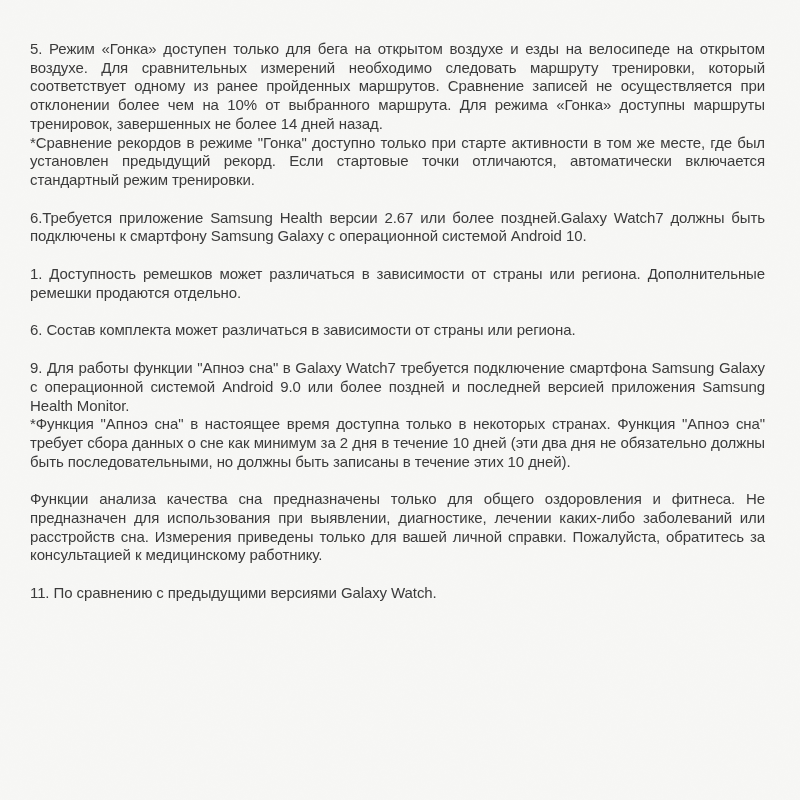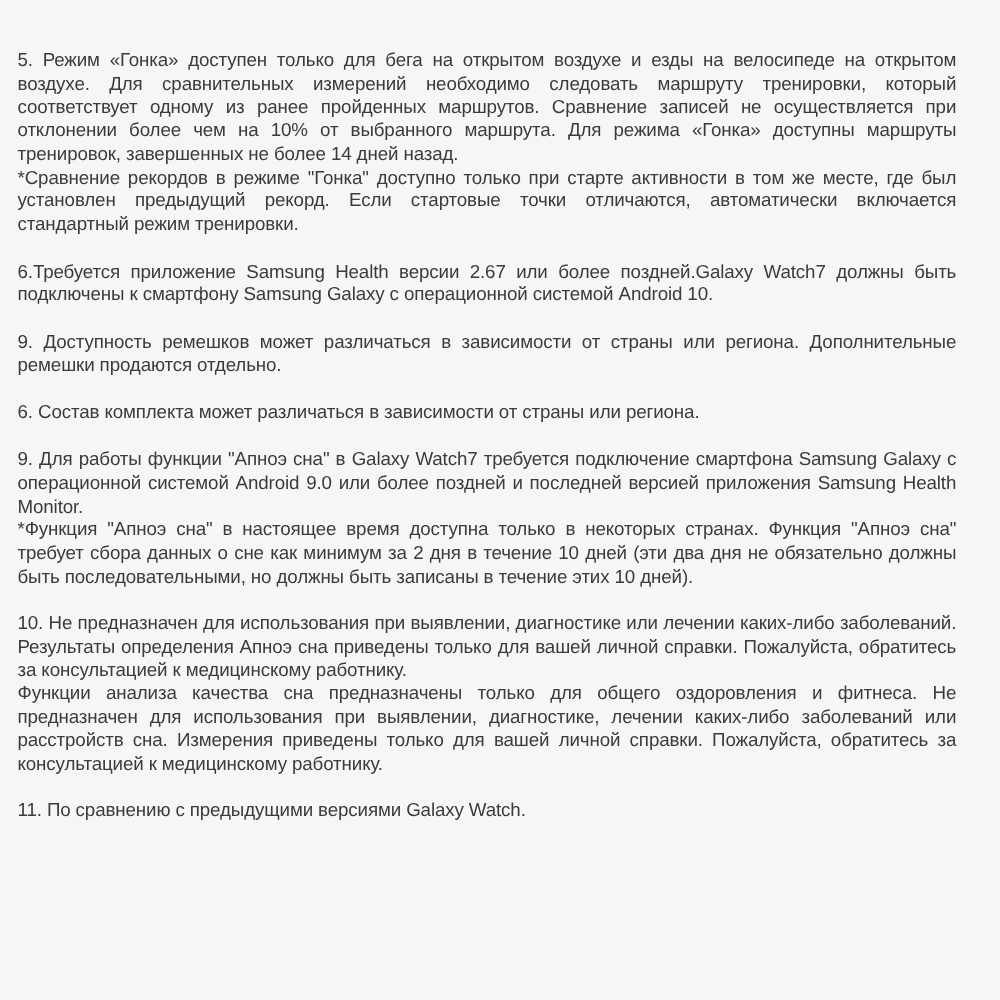--- a/index.html
+++ b/index.html
@@ -18,21 +18,21 @@
     position: absolute;
     inset: 0;
     width: 800px;
     height: 800px;
     opacity: 0.35;
     pointer-events: none;
   }
   .footnotes {
     position: relative;
     box-sizing: border-box;
-    padding: 40px 35px 0 14px;
+    padding: 40px 35px 0 30px;
     color: #3b3b3b;
     font-size: 15px;
     line-height: 18.7px;
     letter-spacing: -0.1px;
   }
   .footnote-block {
     margin: 0 0 19px 0;
   }
   .footnote-block p {
     margin: 0;
@@ -55,34 +55,33 @@
   <div class="footnote-block">
     <p>5. Режим «Гонка» доступен только для бега на открытом воздухе и езды на велосипеде на открытом воздухе. Для сравнительных измерений необходимо следовать маршруту тренировки, который соответствует одному из ранее пройденных маршрутов. Сравнение записей не осуществляется при отклонении более чем на 10% от выбранного маршрута. Для режима «Гонка» доступны маршруты тренировок, завершенных не более 14 дней назад.</p>
     <p>*Сравнение рекордов в режиме "Гонка" доступно только при старте активности в том же месте, где был установлен предыдущий рекорд. Если стартовые точки отличаются, автоматически включается стандартный режим тренировки.</p>
   </div>
 
   <div class="footnote-block">
     <p>6.Требуется приложение Samsung Health версии 2.67 или более поздней.Galaxy Watch7 должны быть подключены к смартфону Samsung Galaxy с операционной системой Android 10.</p>
   </div>
 
   <div class="footnote-block">
-    <p>9. Доступность ремешков может различаться в зависимости от страны или региона. Дополнительные ремешки продаются отдельно.</p>
+    <p>1. Доступность ремешков может различаться в зависимости от страны или региона. Дополнительные ремешки продаются отдельно.</p>
   </div>
 
   <div class="footnote-block">
     <p>6. Состав комплекта может различаться в зависимости от страны или региона.</p>
   </div>
 
   <div class="footnote-block">
     <p>9. Для работы функции "Апноэ сна" в Galaxy Watch7 требуется подключение смартфона Samsung Galaxy с операционной системой Android 9.0 или более поздней и последней версией приложения Samsung Health Monitor.</p>
     <p>*Функция "Апноэ сна" в настоящее время доступна только в некоторых странах. Функция "Апноэ сна" требует сбора данных о сне как минимум за 2 дня в течение 10 дней (эти два дня не обязательно должны быть последовательными, но должны быть записаны в течение этих 10 дней).</p>
   </div>
 
   <div class="footnote-block">
-    <p>10. Не предназначен для использования при выявлении, диагностике или лечении каких-либо заболеваний. Результаты определения Апноэ сна приведены только для вашей личной справки. Пожалуйста, обратитесь за консультацией к медицинскому работнику.</p>
     <p>Функции анализа качества сна предназначены только для общего оздоровления и фитнеса. Не предназначен для использования при выявлении, диагностике, лечении каких-либо заболеваний или расстройств сна. Измерения приведены только для вашей личной справки. Пожалуйста, обратитесь за консультацией к медицинскому работнику.</p>
   </div>
 
   <div class="footnote-block">
     <p>11. По сравнению с предыдущими версиями Galaxy Watch.</p>
   </div>
 
 </main>
 
 </body></html>

